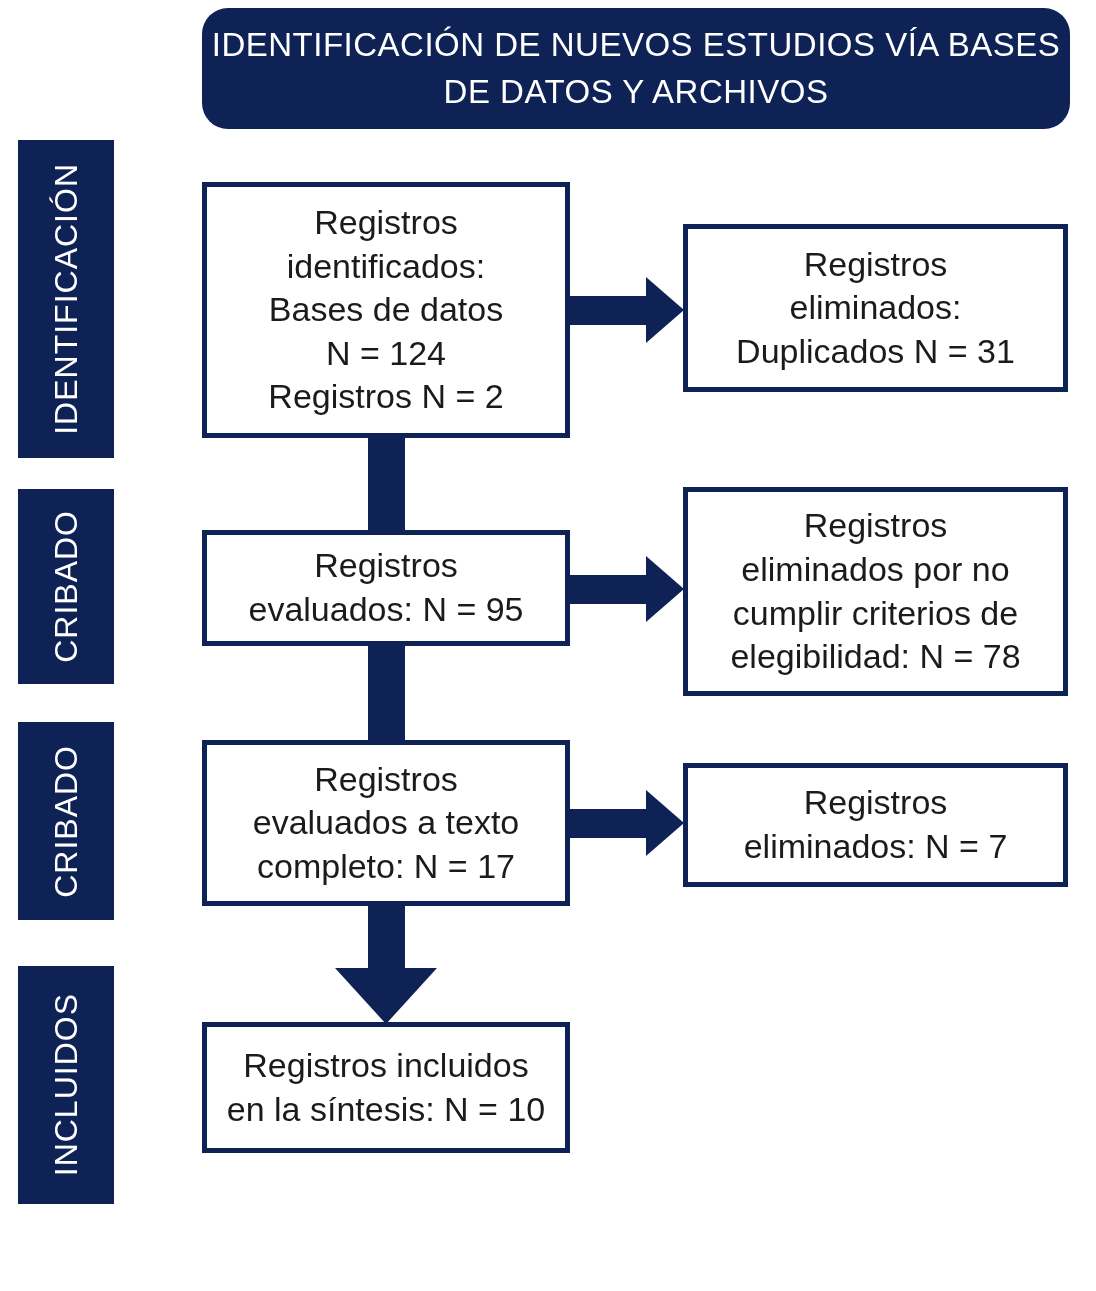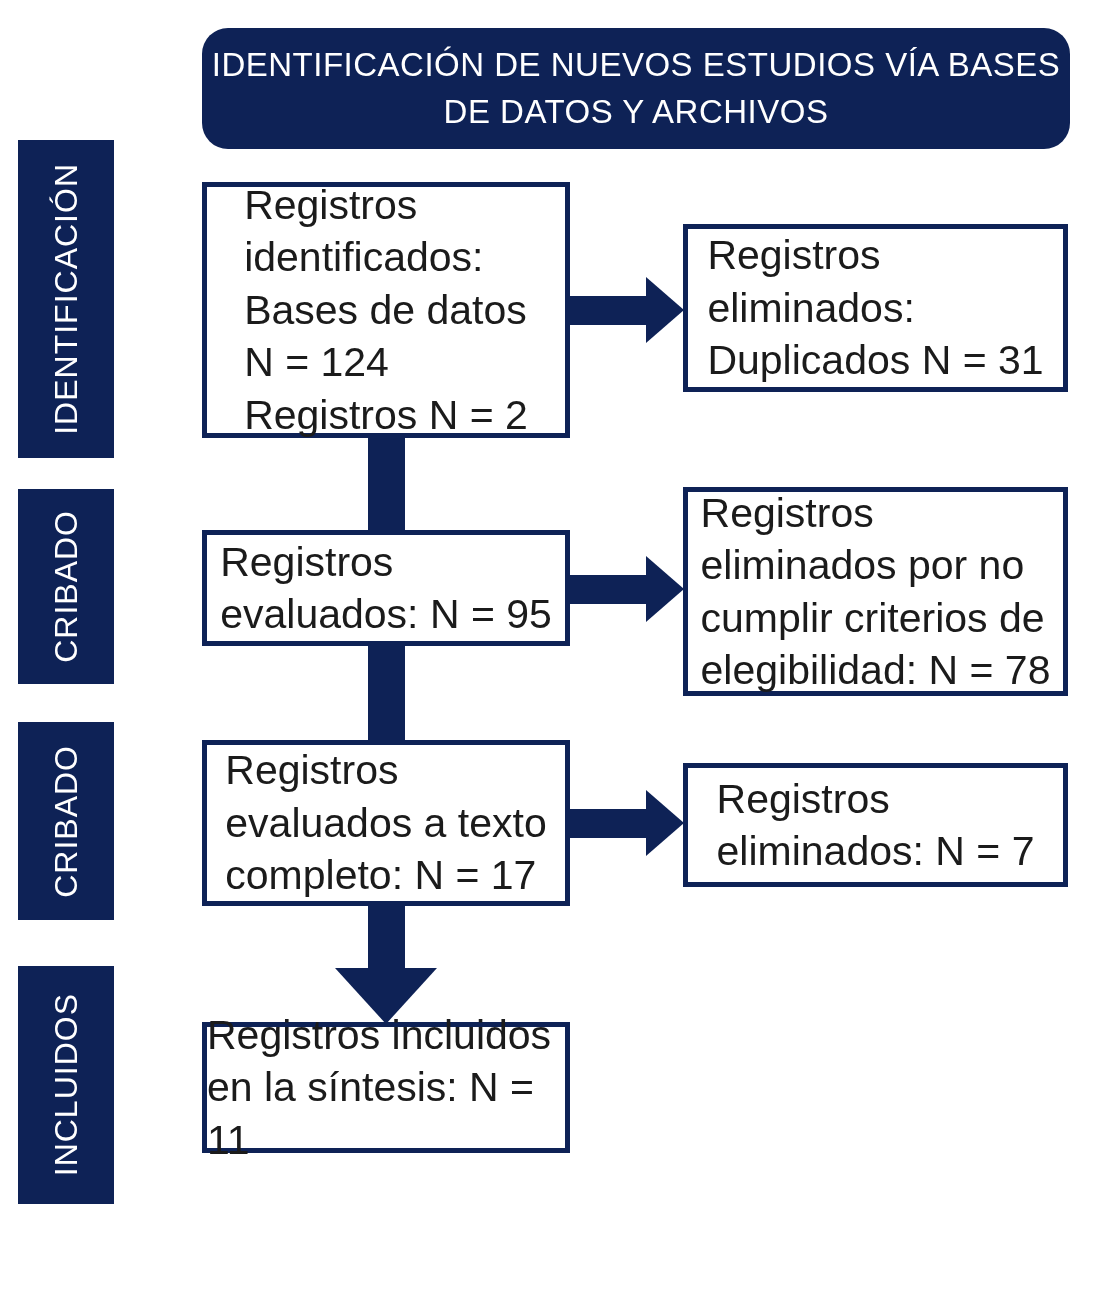--- a/index.html
+++ b/index.html
@@ -11,21 +11,21 @@
   html,body{margin:0;padding:0;background:var(--bg);}
   .canvas{
     position:relative;
     width:1096px;height:1291px;
     background:var(--bg);
     font-family:"Liberation Sans","DejaVu Sans",sans-serif;
     overflow:hidden;
   }
   
   .banner{
-    position:absolute;left:202px;top:28px;width:868px;height:121px;
+    position:absolute;left:202px;top:8px;width:868px;height:121px;
     background:var(--navy);border-radius:26px;
     display:flex;align-items:center;justify-content:center;
     z-index:3;
   }
   .banner span{
     color:#fff;font-size:33px;line-height:1.4;letter-spacing:.5px;
     text-align:center;white-space:pre-line;
   }
   
   .side-label{
@@ -34,22 +34,22 @@
   }
   .side-label span{
     writing-mode:vertical-rl;transform:rotate(180deg);
     color:#fff;font-size:32px;letter-spacing:1px;white-space:nowrap;
   }
   
   .main-box,.side-box{
     position:absolute;box-sizing:border-box;background:#fff;
     border:5px solid var(--navy);
     display:flex;align-items:center;justify-content:center;
-    color:var(--box-text);font-size:41px;line-height:1.28;
-    text-align:left;white-space:pre-line;z-index:2;
+    color:var(--box-text);font-size:34px;line-height:1.28;
+    text-align:center;white-space:pre-line;z-index:2;
   }
   .main-box{left:202px;width:368px;}
   .side-box{left:683px;width:385px;}
   
   .conn-v{position:absolute;left:368px;width:37px;background:var(--navy);z-index:1;}
   .arrow-right{position:absolute;z-index:1;}
   .arrow-right .shaft{position:absolute;left:568px;width:80px;height:29px;background:var(--navy);}
   .arrow-right .head{
     position:absolute;left:646px;width:0;height:0;
     border-top:33px solid transparent;border-bottom:33px solid transparent;
@@ -109,21 +109,21 @@
 identificados:
 Bases de datos
 N = 124
 Registros N = 2</div>
   <div class="main-box" style="top:530px;height:116px;">Registros
 evaluados: N = 95</div>
   <div class="main-box" style="top:740px;height:166px;">Registros
 evaluados a texto
 completo: N = 17</div>
   <div class="main-box" style="top:1022px;height:131px;">Registros incluidos
-en la síntesis: N = 11</div>
+en la síntesis: N = 10</div>
 
   <div class="side-box" style="top:224px;height:168px;">Registros
 eliminados:
 Duplicados N = 31</div>
   <div class="side-box" style="top:487px;height:209px;">Registros
 eliminados por no
 cumplir criterios de
 elegibilidad: N = 78</div>
   <div class="side-box" style="top:763px;height:124px;">Registros
 eliminados: N = 7</div>

